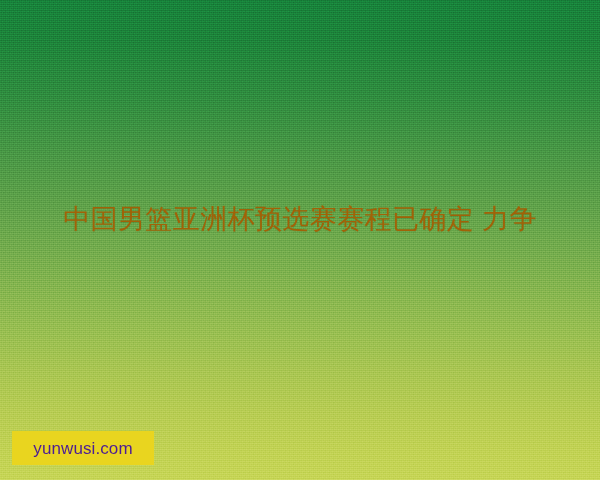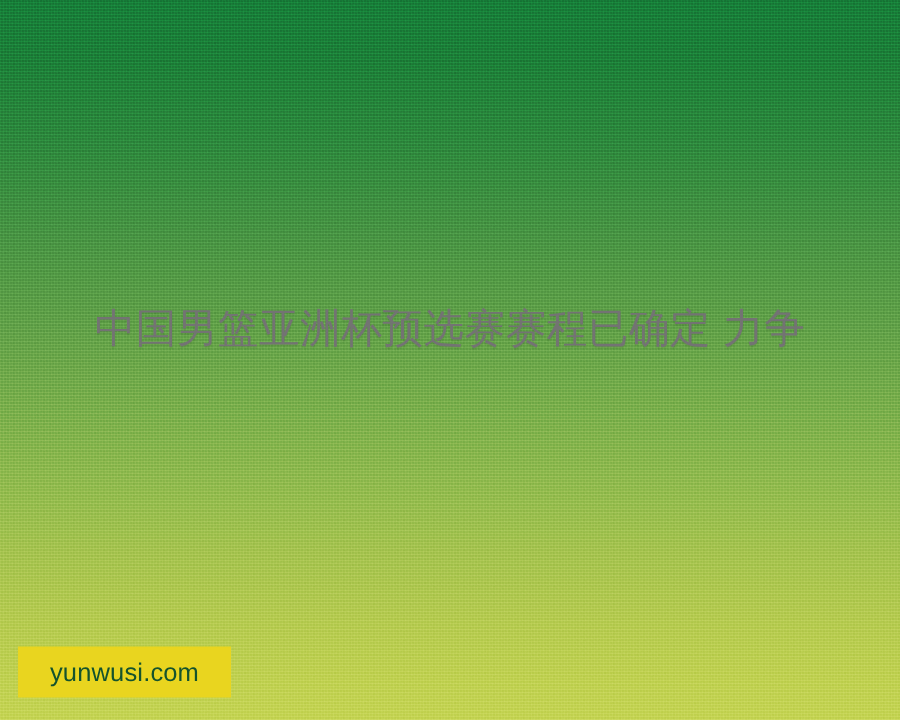--- a/index.html
+++ b/index.html
@@ -81,21 +81,21 @@
     left: 0;
     right: 0;
     top: 198px;
     text-align: center;
     padding: 0 22px;
     box-sizing: border-box;
   }
 
   .headline-line {
     display: block;
-    color: #737373;
+    color: #a16207;
     font-size: 27px;
     line-height: 42px;
     letter-spacing: 0.4px;
     font-weight: 400;
     white-space: pre;
     text-shadow: 0 1px 1px rgba(0,0,0,0.07);
   }
 
   
   #watermark-badge {
@@ -105,21 +105,21 @@
     width: 142px;
     height: 34px;
     background: #e9d51f;
     display: flex;
     align-items: center;
     justify-content: center;
     box-sizing: border-box;
   }
 
   #watermark-text {
-    color: #14532d;
+    color: #4c1d95;
     font-size: 17px;
     line-height: 17px;
     letter-spacing: 0.1px;
     font-weight: 400;
     white-space: nowrap;
   }
 </style>
 </head>
 <body>
 

